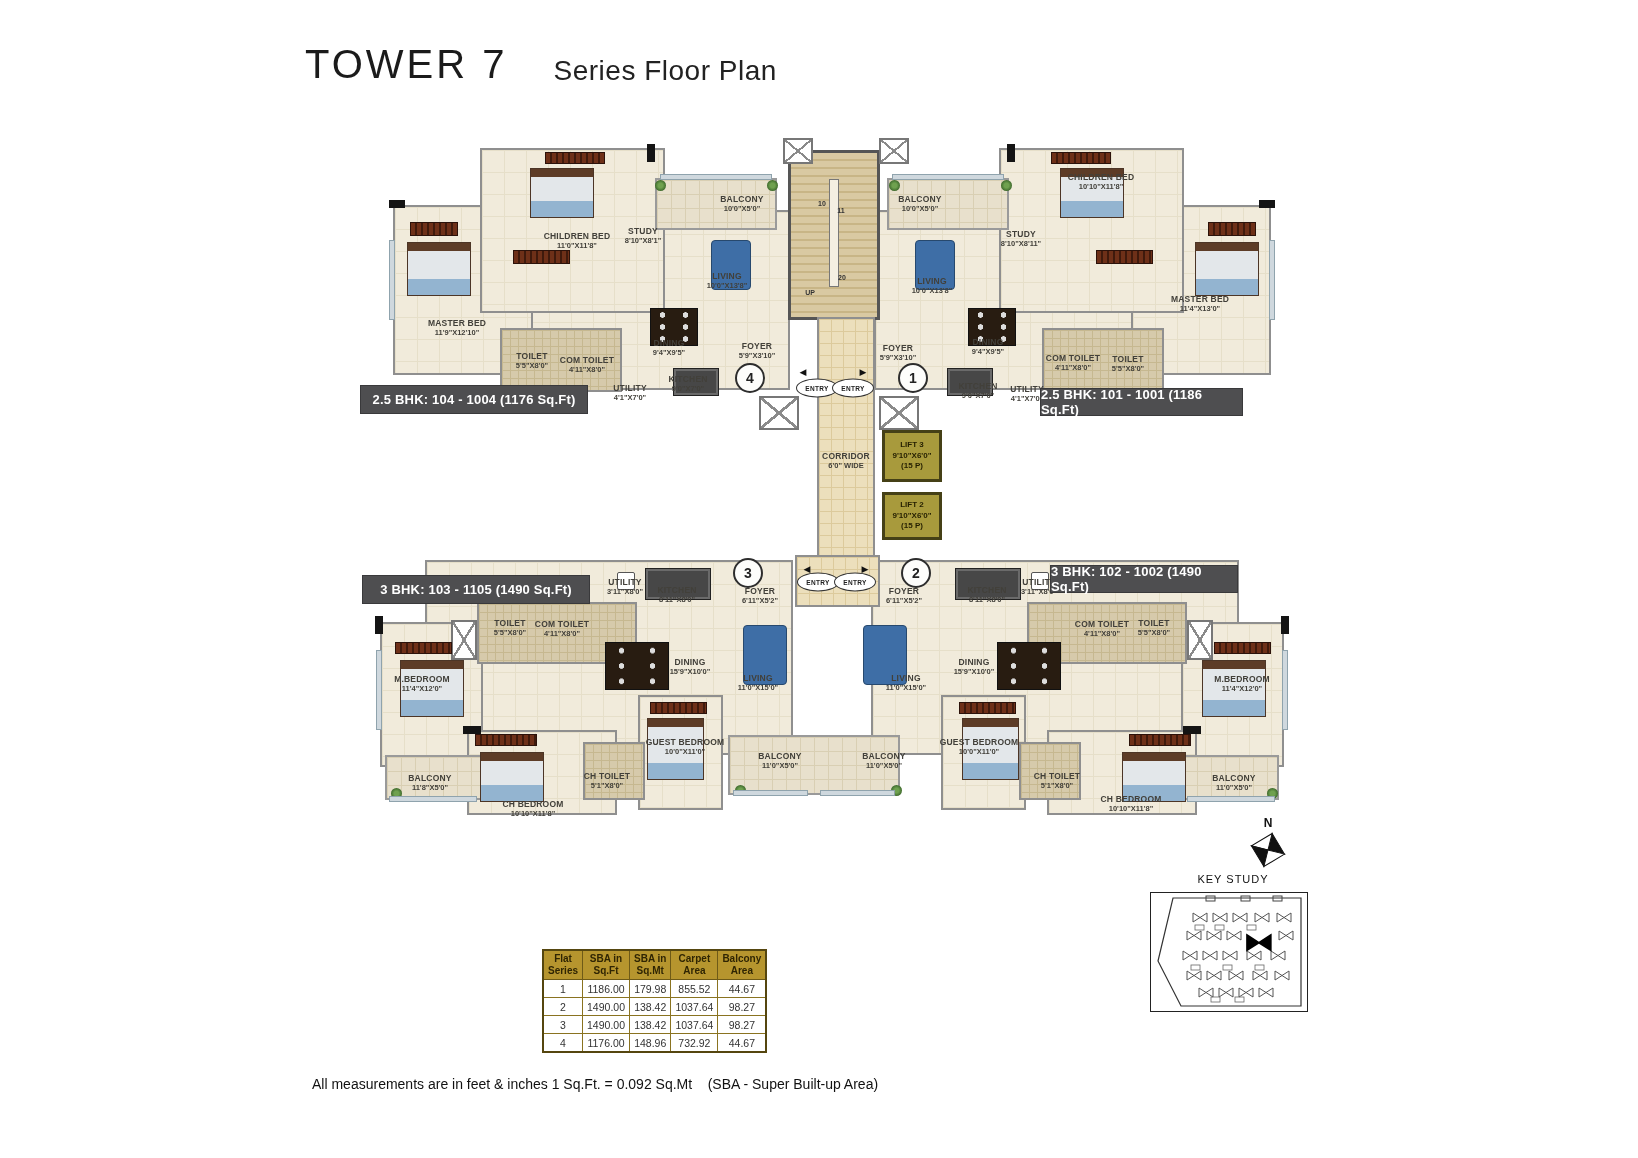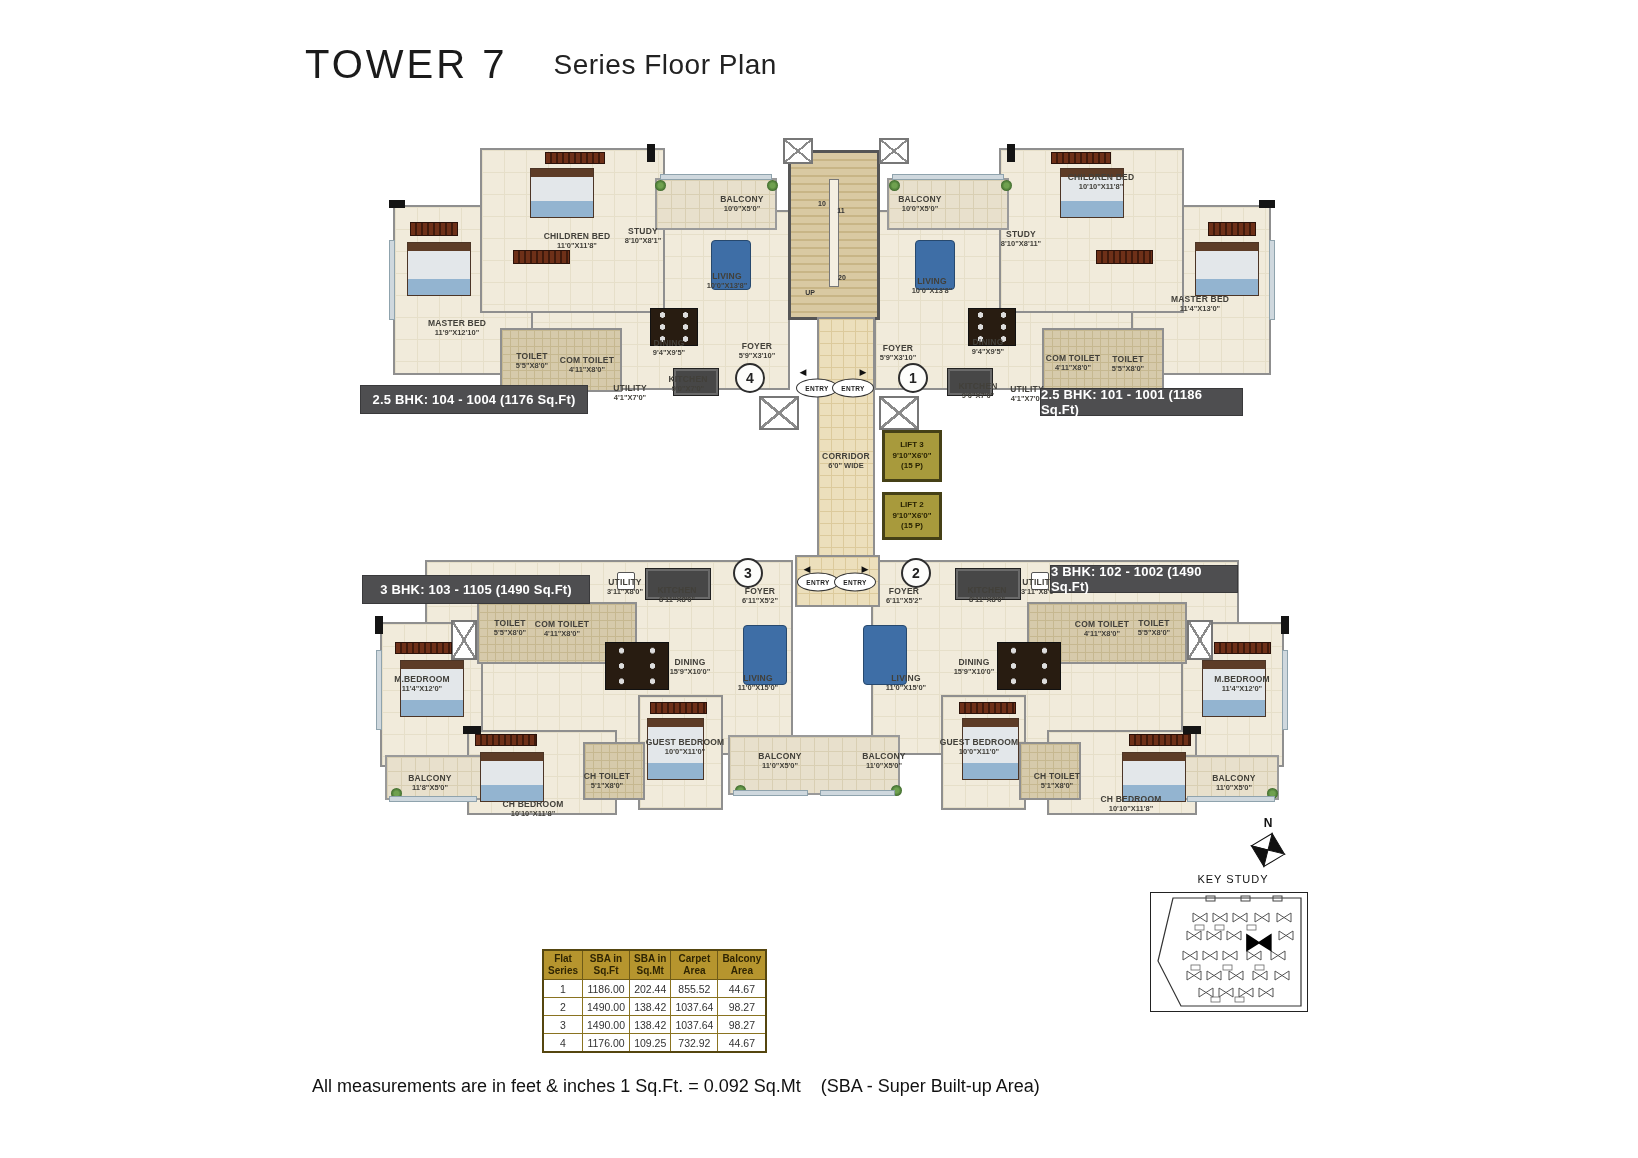--- a/index.html
+++ b/index.html
@@ -1,21 +1,21 @@
 <!DOCTYPE html>
 <html><head>
 <meta charset="utf-8">
 <style>
   html,body{margin:0;padding:0}
   body{
     width:1638px;height:1158px;position:relative;overflow:hidden;
     background:#ffffff;font-family:"Liberation Sans",sans-serif;
   }
   
-  #title{position:absolute;left:305px;top:42px;display:flex;align-items:center;color:#1b1b1b;z-index:10}
+  #title{position:absolute;left:305px;top:42px;display:flex;align-items:flex-end;color:#1b1b1b;z-index:10}
   #title .t1{font-size:40px;letter-spacing:3px;font-weight:500}
   #title .t2{font-size:28px;margin-left:46px;font-weight:400;color:#222;letter-spacing:.5px}
 
   
   #plan{position:absolute;left:355px;top:130px;width:940px;height:710px;z-index:1}
 
   .fl{position:absolute;background-color:#f1ebdb;
       background-image:linear-gradient(#e6dfc9 1px,transparent 1px),linear-gradient(90deg,#e6dfc9 1px,transparent 1px);
       background-size:22px 22px;border:2px solid #8f8f8f;box-sizing:border-box;z-index:1}
   .balc{position:absolute;background-color:#e8e0cc;
@@ -71,21 +71,21 @@
       font-size:13px;font-weight:700;letter-spacing:.2px;z-index:8}
 
   
   #areatable{position:absolute;left:542px;top:949px;border-collapse:collapse;z-index:9;border:2px solid #55460f}
   #areatable th{background:#b6952e;color:#2f2503;font-size:10px;line-height:1.2;padding:2px 4px;
       border:1px solid #6e5a17;font-weight:700;text-align:center}
   #areatable td{background:#fff;font-size:10.5px;color:#333;text-align:center;border:1px solid #8a7320;
       padding:1px 4px;height:15px}
 
   
-  #footnote{position:absolute;left:312px;top:1076px;font-size:18px;color:#111;white-space:pre-wrap;z-index:9}
+  #footnote{position:absolute;left:312px;top:1076px;font-size:14px;color:#111;white-space:pre-wrap;z-index:9}
 
   
   #compass{position:absolute;left:1240px;top:816px;width:56px;text-align:center;z-index:9}
   #compass .nl{font-size:12px;font-weight:600;color:#111}
   #keyplan-title{position:absolute;left:1177px;top:873px;width:112px;text-align:center;
       font-size:11px;letter-spacing:1px;color:#111;z-index:9}
   #keyplan{position:absolute;left:1150px;top:892px;width:158px;height:120px;background:#fff;
       border:1px solid #222;box-sizing:border-box;z-index:9}
 </style>
 </head>
@@ -454,42 +454,42 @@
         <th>
           <div>Balcony</div>
           <div>Area</div>
         </th>
       </tr>
     </thead>
   <tbody>
       <tr>
         <td>1</td>
         <td>1186.00</td>
-        <td>202.44</td>
+        <td>179.98</td>
         <td>855.52</td>
         <td>44.67</td>
       </tr>
       <tr>
         <td>2</td>
         <td>1490.00</td>
         <td>138.42</td>
         <td>1037.64</td>
         <td>98.27</td>
       </tr>
       <tr>
         <td>3</td>
         <td>1490.00</td>
         <td>138.42</td>
         <td>1037.64</td>
         <td>98.27</td>
       </tr>
       <tr>
         <td>4</td>
         <td>1176.00</td>
-        <td>109.25</td>
+        <td>148.96</td>
         <td>732.92</td>
         <td>44.67</td>
       </tr>
     </tbody>
 </table>
 
 <div id="footnote">All measurements are in feet &amp; inches 1 Sq.Ft. = 0.092 Sq.Mt    (SBA - Super Built-up Area)</div>
 
 <div id="compass">
   <div class="nl">N</div>

